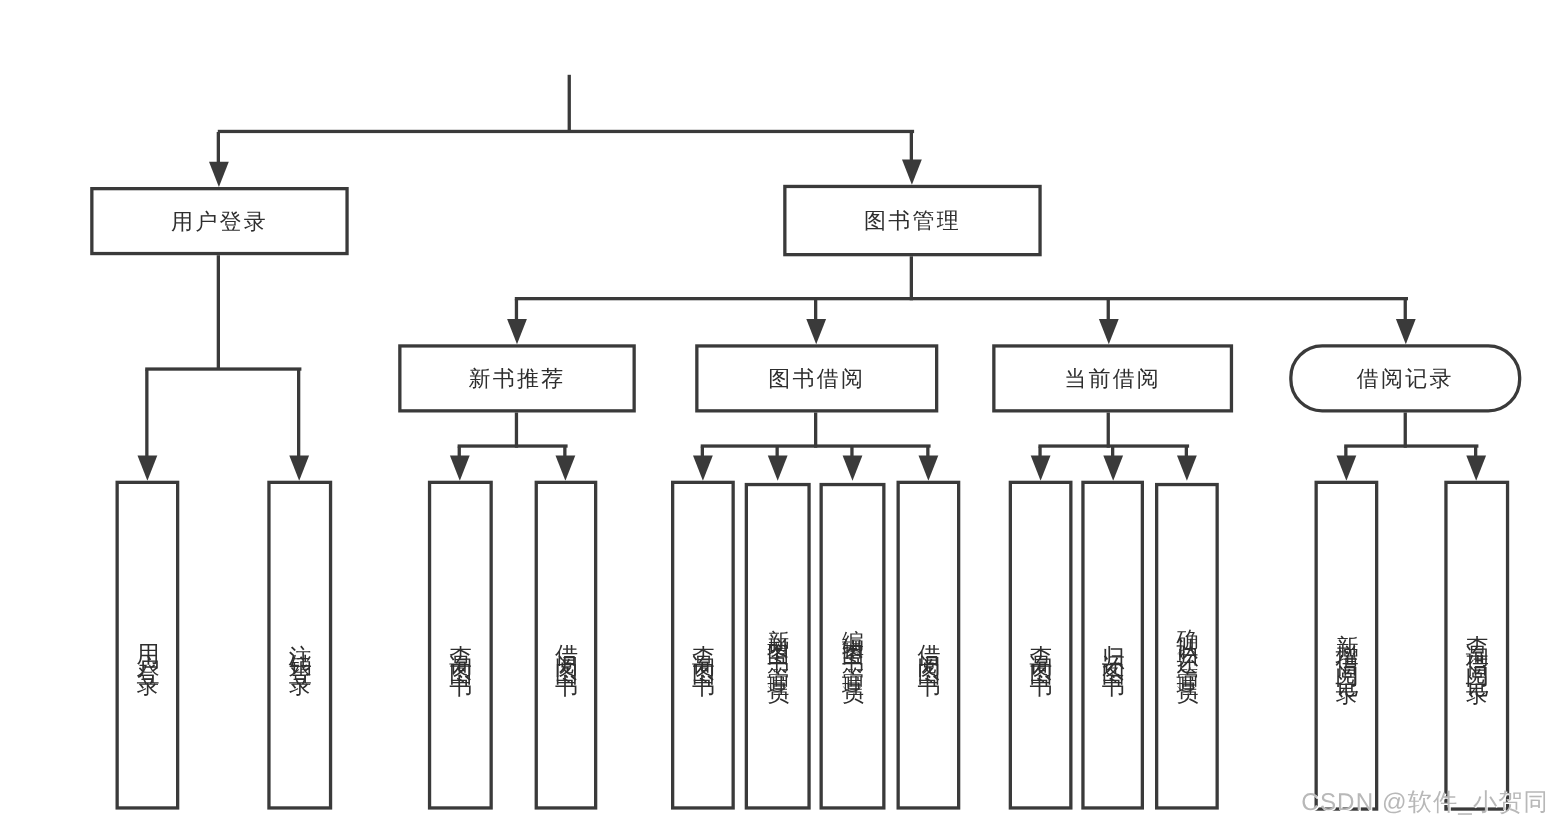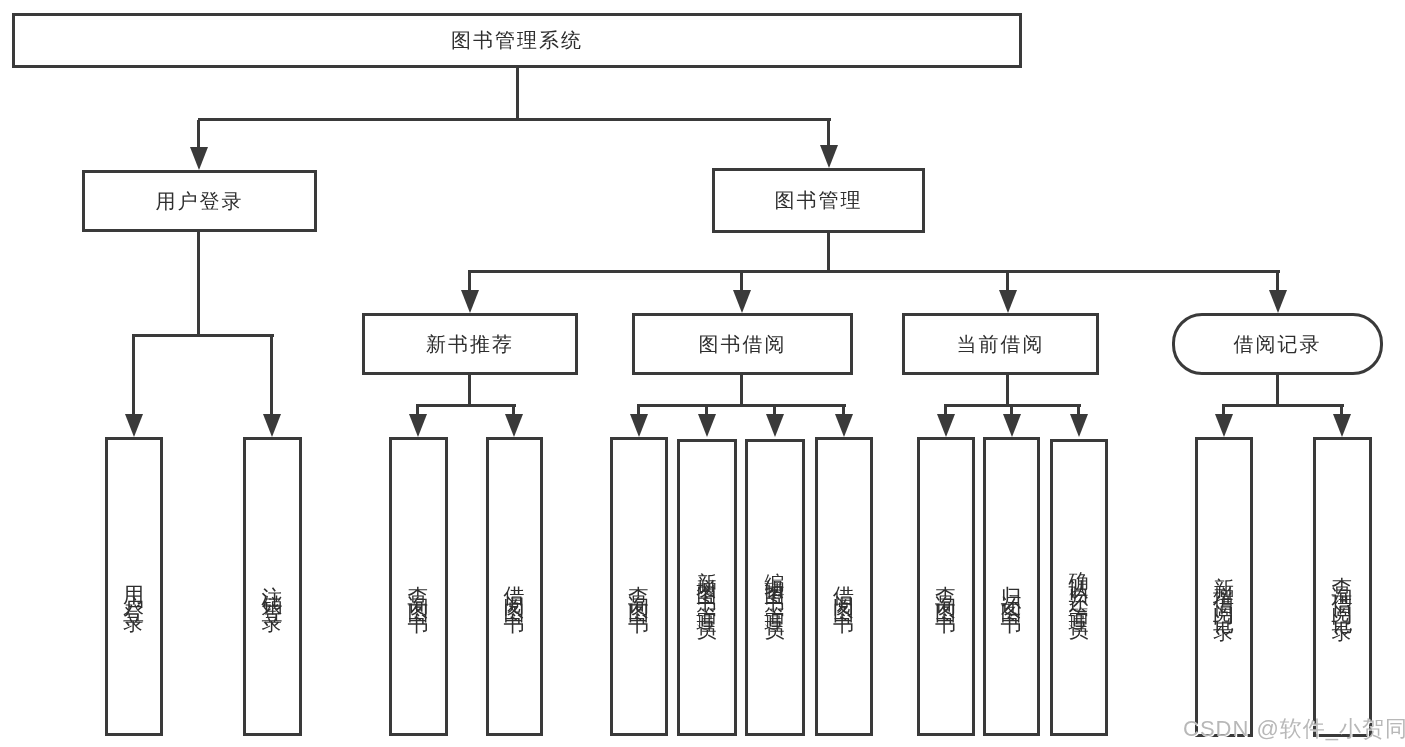--- a/index.html
+++ b/index.html
@@ -75,33 +75,30 @@
     z-index:5;
     text-shadow:1px 1px 0 #ffffff;
     white-space:nowrap;
   }
 </style>
 </head>
 <body>
 
 <div class="stage">
 
-  <div class="hbox" style="left:12px;top:13px;width:1010px;height:55px;">
-    <span>图书管理系统</span>
-  </div>
 
   <div class="line" style="left:516px;top:68px;width:3px;height:52px;"></div>
   <div class="line" style="left:198px;top:118px;width:633px;height:3px;"></div>
   <div class="drop" style="left:190px;top:120px;height:50px;"></div>
   <div class="drop" style="left:820px;top:120px;height:48px;"></div>
 
   <div class="hbox" style="left:82px;top:170px;width:235px;height:62px;">
     <span>用户登录</span>
   </div>
-  <div class="hbox" style="left:712px;top:168px;width:213px;height:65px;">
+  <div class="hbox" style="left:712px;top:168px;width:235px;height:65px;">
     <span>图书管理</span>
   </div>
 
   <div class="line" style="left:197px;top:232px;width:3px;height:104px;"></div>
   <div class="line" style="left:132px;top:334px;width:142px;height:3px;"></div>
   <div class="drop" style="left:125px;top:336px;height:101px;"></div>
   <div class="drop" style="left:263px;top:336px;height:101px;"></div>
 
   <div class="line" style="left:827px;top:233px;width:3px;height:40px;"></div>
   <div class="line" style="left:468px;top:270px;width:812px;height:3px;"></div>
@@ -109,21 +106,21 @@
   <div class="drop" style="left:733px;top:272px;height:41px;"></div>
   <div class="drop" style="left:999px;top:272px;height:41px;"></div>
   <div class="drop" style="left:1269px;top:272px;height:41px;"></div>
 
   <div class="hbox" style="left:362px;top:313px;width:216px;height:62px;">
     <span>新书推荐</span>
   </div>
   <div class="hbox" style="left:632px;top:313px;width:221px;height:62px;align-items:center;">
     <span>图书借阅</span>
   </div>
-  <div class="hbox" style="left:902px;top:313px;width:197px;height:62px;">
+  <div class="hbox" style="left:902px;top:313px;width:219px;height:62px;">
     <span>当前借阅</span>
   </div>
   <div class="hbox" style="left:1172px;top:313px;width:211px;height:62px;border-radius:30px;">
     <span>借阅记录</span>
   </div>
 
   <div class="line" style="left:468px;top:375px;width:3px;height:32px;"></div>
   <div class="line" style="left:416px;top:404px;width:100px;height:3px;"></div>
   <div class="drop" style="left:409px;top:406px;height:31px;"></div>
   <div class="drop" style="left:505px;top:406px;height:31px;"></div>

